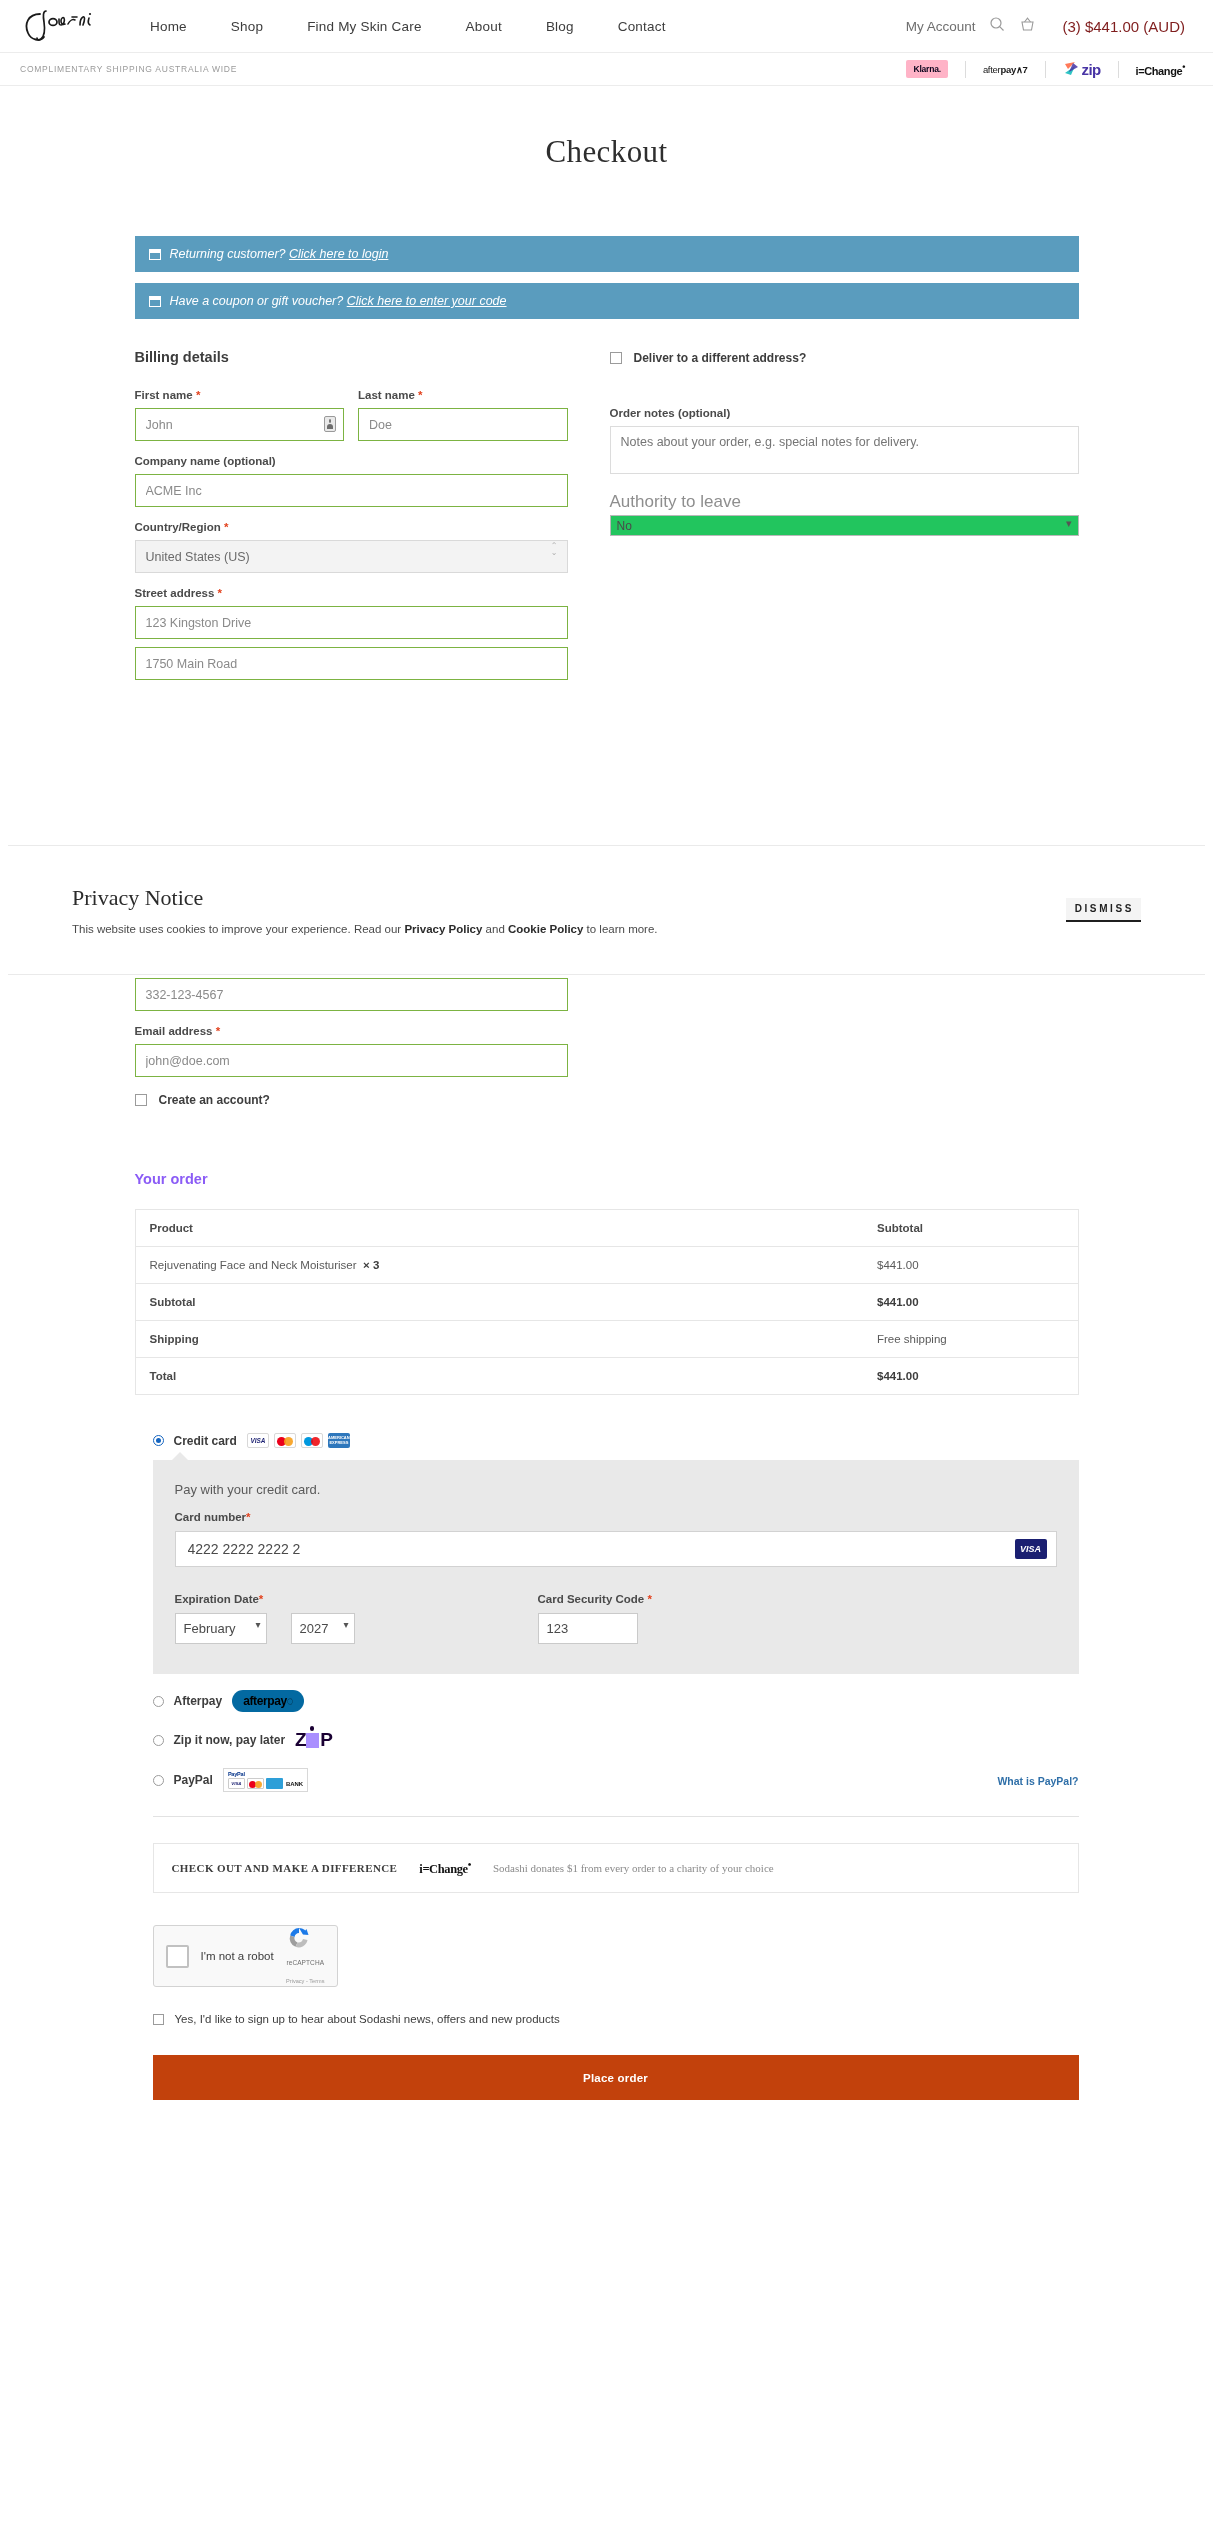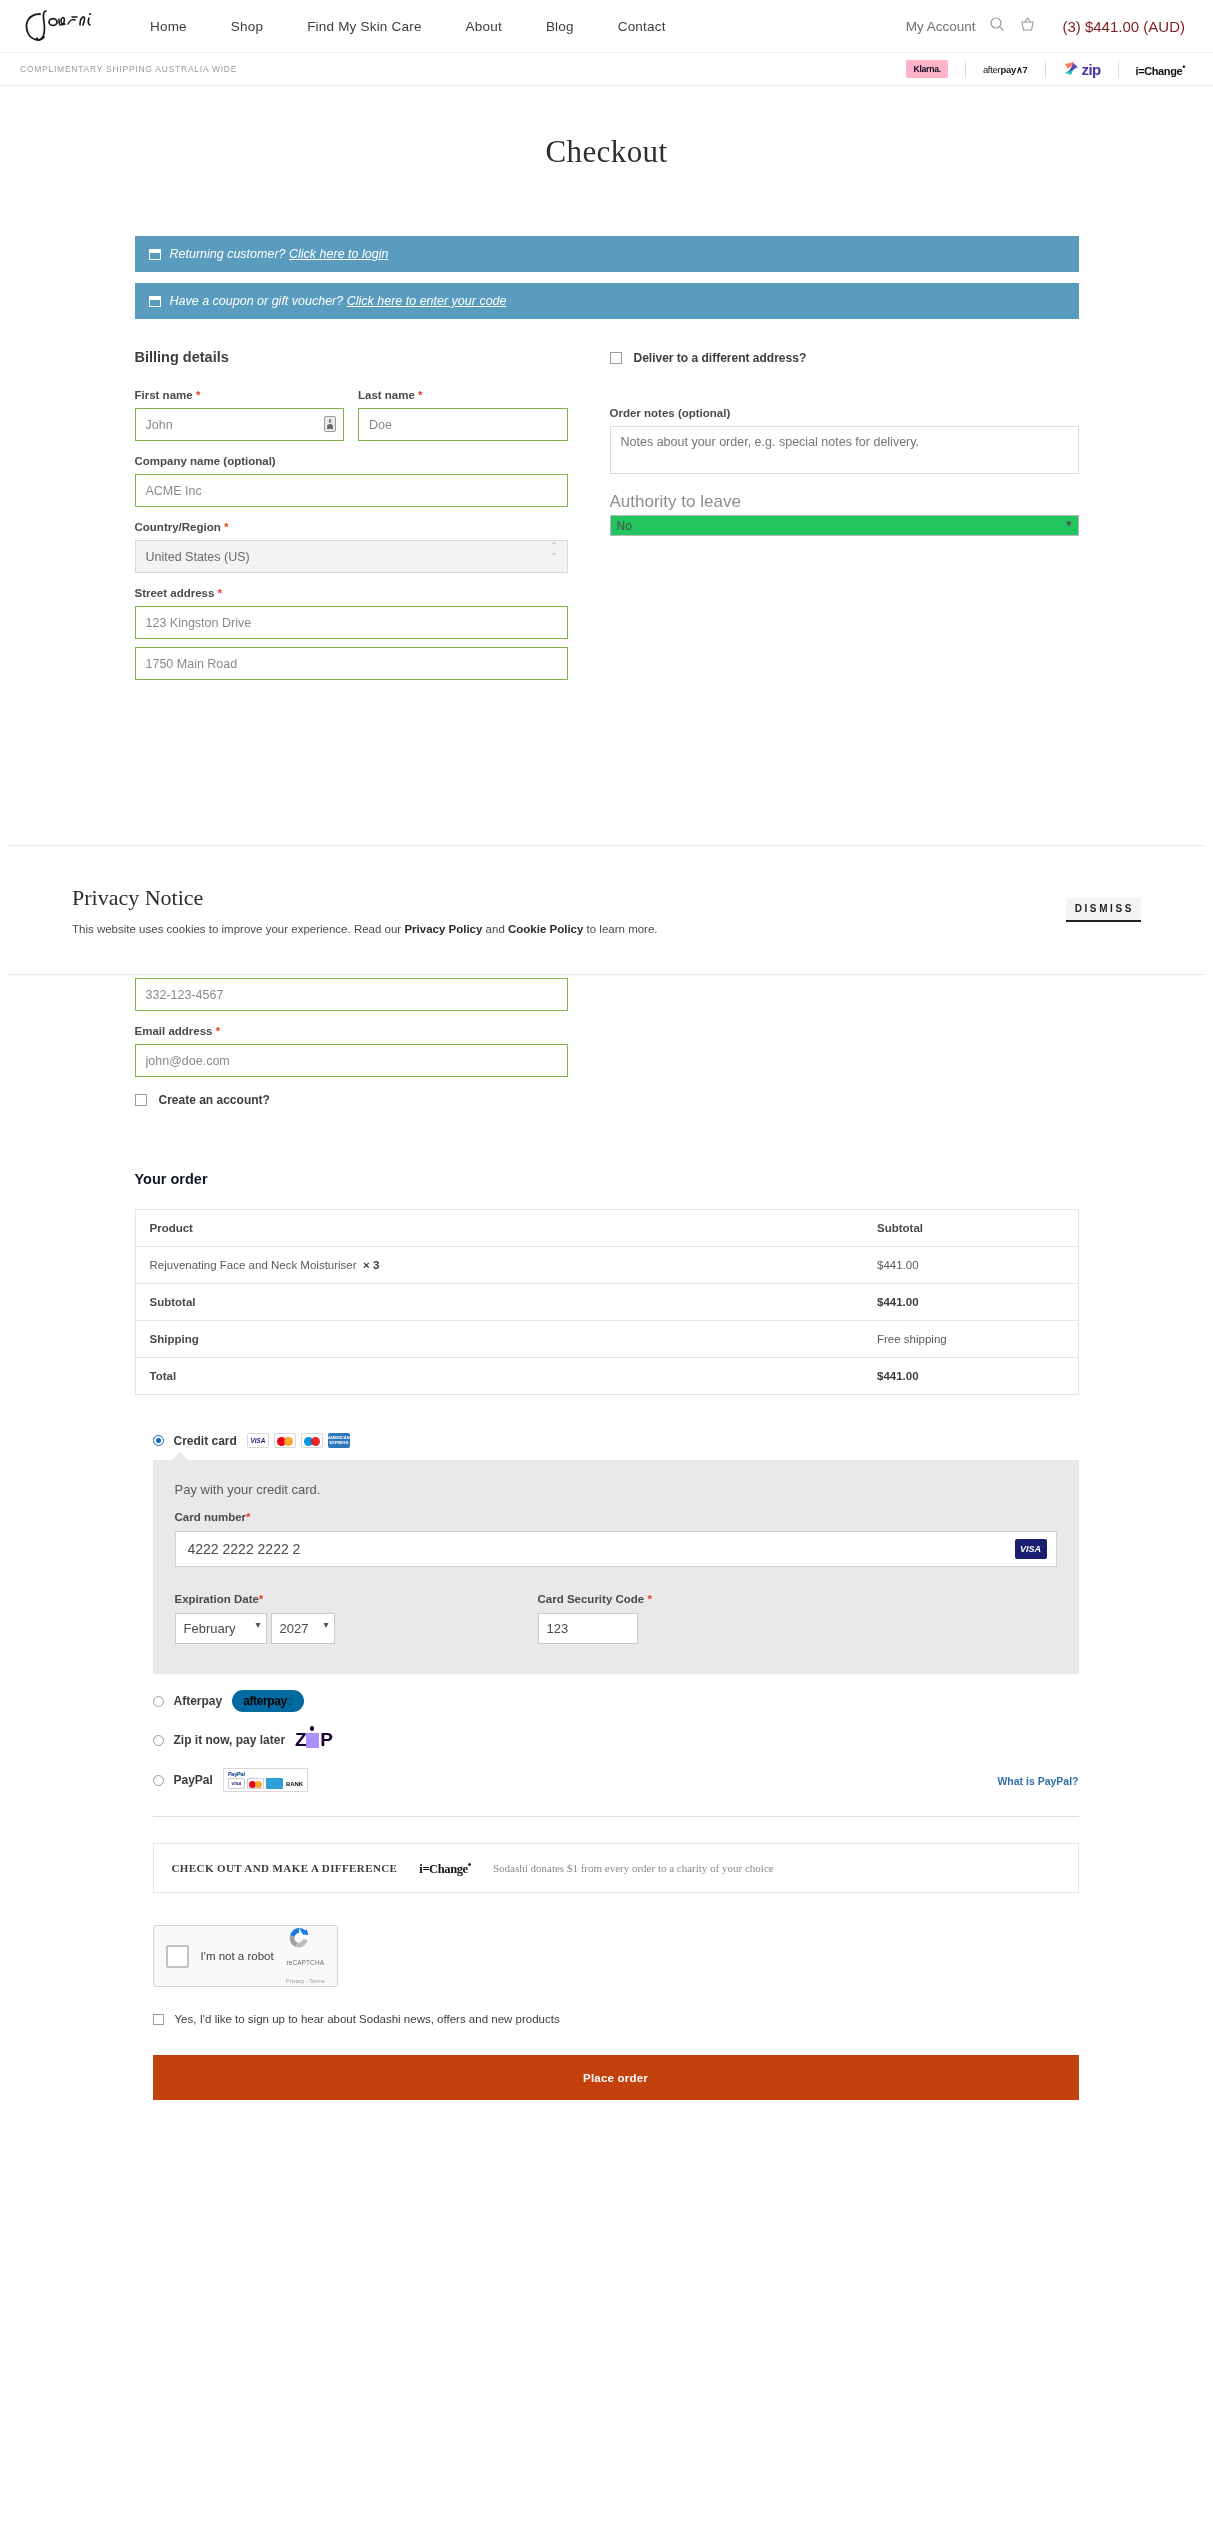--- a/index.html
+++ b/index.html
@@ -153,21 +153,21 @@
   }
   .privacy p { margin:0; font-size:11.5px; color:#4a4a4a; }
   .privacy p b { font-weight:bold; color:#2b2b2b; }
   .dismiss {
     margin-left:auto; font-size:10px; font-weight:bold; letter-spacing:2.6px;
     color:#1f1f1f; background:#f4f4f4; padding:5px 7px 6px 9px;
     border-bottom:2px solid #1f1f1f; cursor:pointer;
   }
 
   
-  h3.yourorder { font-size:14.5px; font-weight:bold; margin:0 0 22px 0; color:#0f172a; }
+  h3.yourorder { font-size:14.5px; font-weight:bold; margin:0 0 22px 0; color:#8b5cf6; }
   table.order { width:100%; border-collapse:collapse; border:1px solid #e6e6e6; }
   table.order th, table.order td {
     border-bottom:1px solid #e6e6e6; padding:12px 14px;
     font-size:11.5px; text-align:left; color:#5a5a5a; font-weight:normal;
   }
   table.order th { font-weight:bold; color:#4a4a4a; }
   table.order tr:last-child td { border-bottom:none; }
   table.order td.lbl { font-weight:bold; color:#4a4a4a; }
   table.order td.val-b { font-weight:bold; color:#3d3d3d; }
   table.order .c2 { width:215px; }
@@ -220,21 +220,21 @@
     font-family:"Liberation Sans", sans-serif; outline:none;
   }
   .visa-badge {
     position:absolute; right:10px; top:8px; width:32px; height:20px;
     background:#1a1f71; color:#fff; font-size:9px; font-weight:bold;
     font-style:italic; display:flex; align-items:center; justify-content:center;
     border-radius:2px;
   }
   .exp-row { display:flex; gap:0; margin-top:26px; }
   .exp-col { width:363px; }
-  .exp-selects { display:flex; gap:4px; }
+  .exp-selects { display:flex; gap:24px; }
   select.mini {
     height:31px; border:1px solid #cacaca; background:#fff; font-size:13px;
     color:#4a4a4a; padding:0 18px 0 8px; border-radius:0;
     -webkit-appearance:none; appearance:none; outline:none;
     font-family:"Liberation Sans", sans-serif;
   }
   .mini-wrap { position:relative; }
   .mini-wrap:after {
     content:"\25BE"; position:absolute; right:6px; top:6px; font-size:10px;
     color:#555; pointer-events:none;

